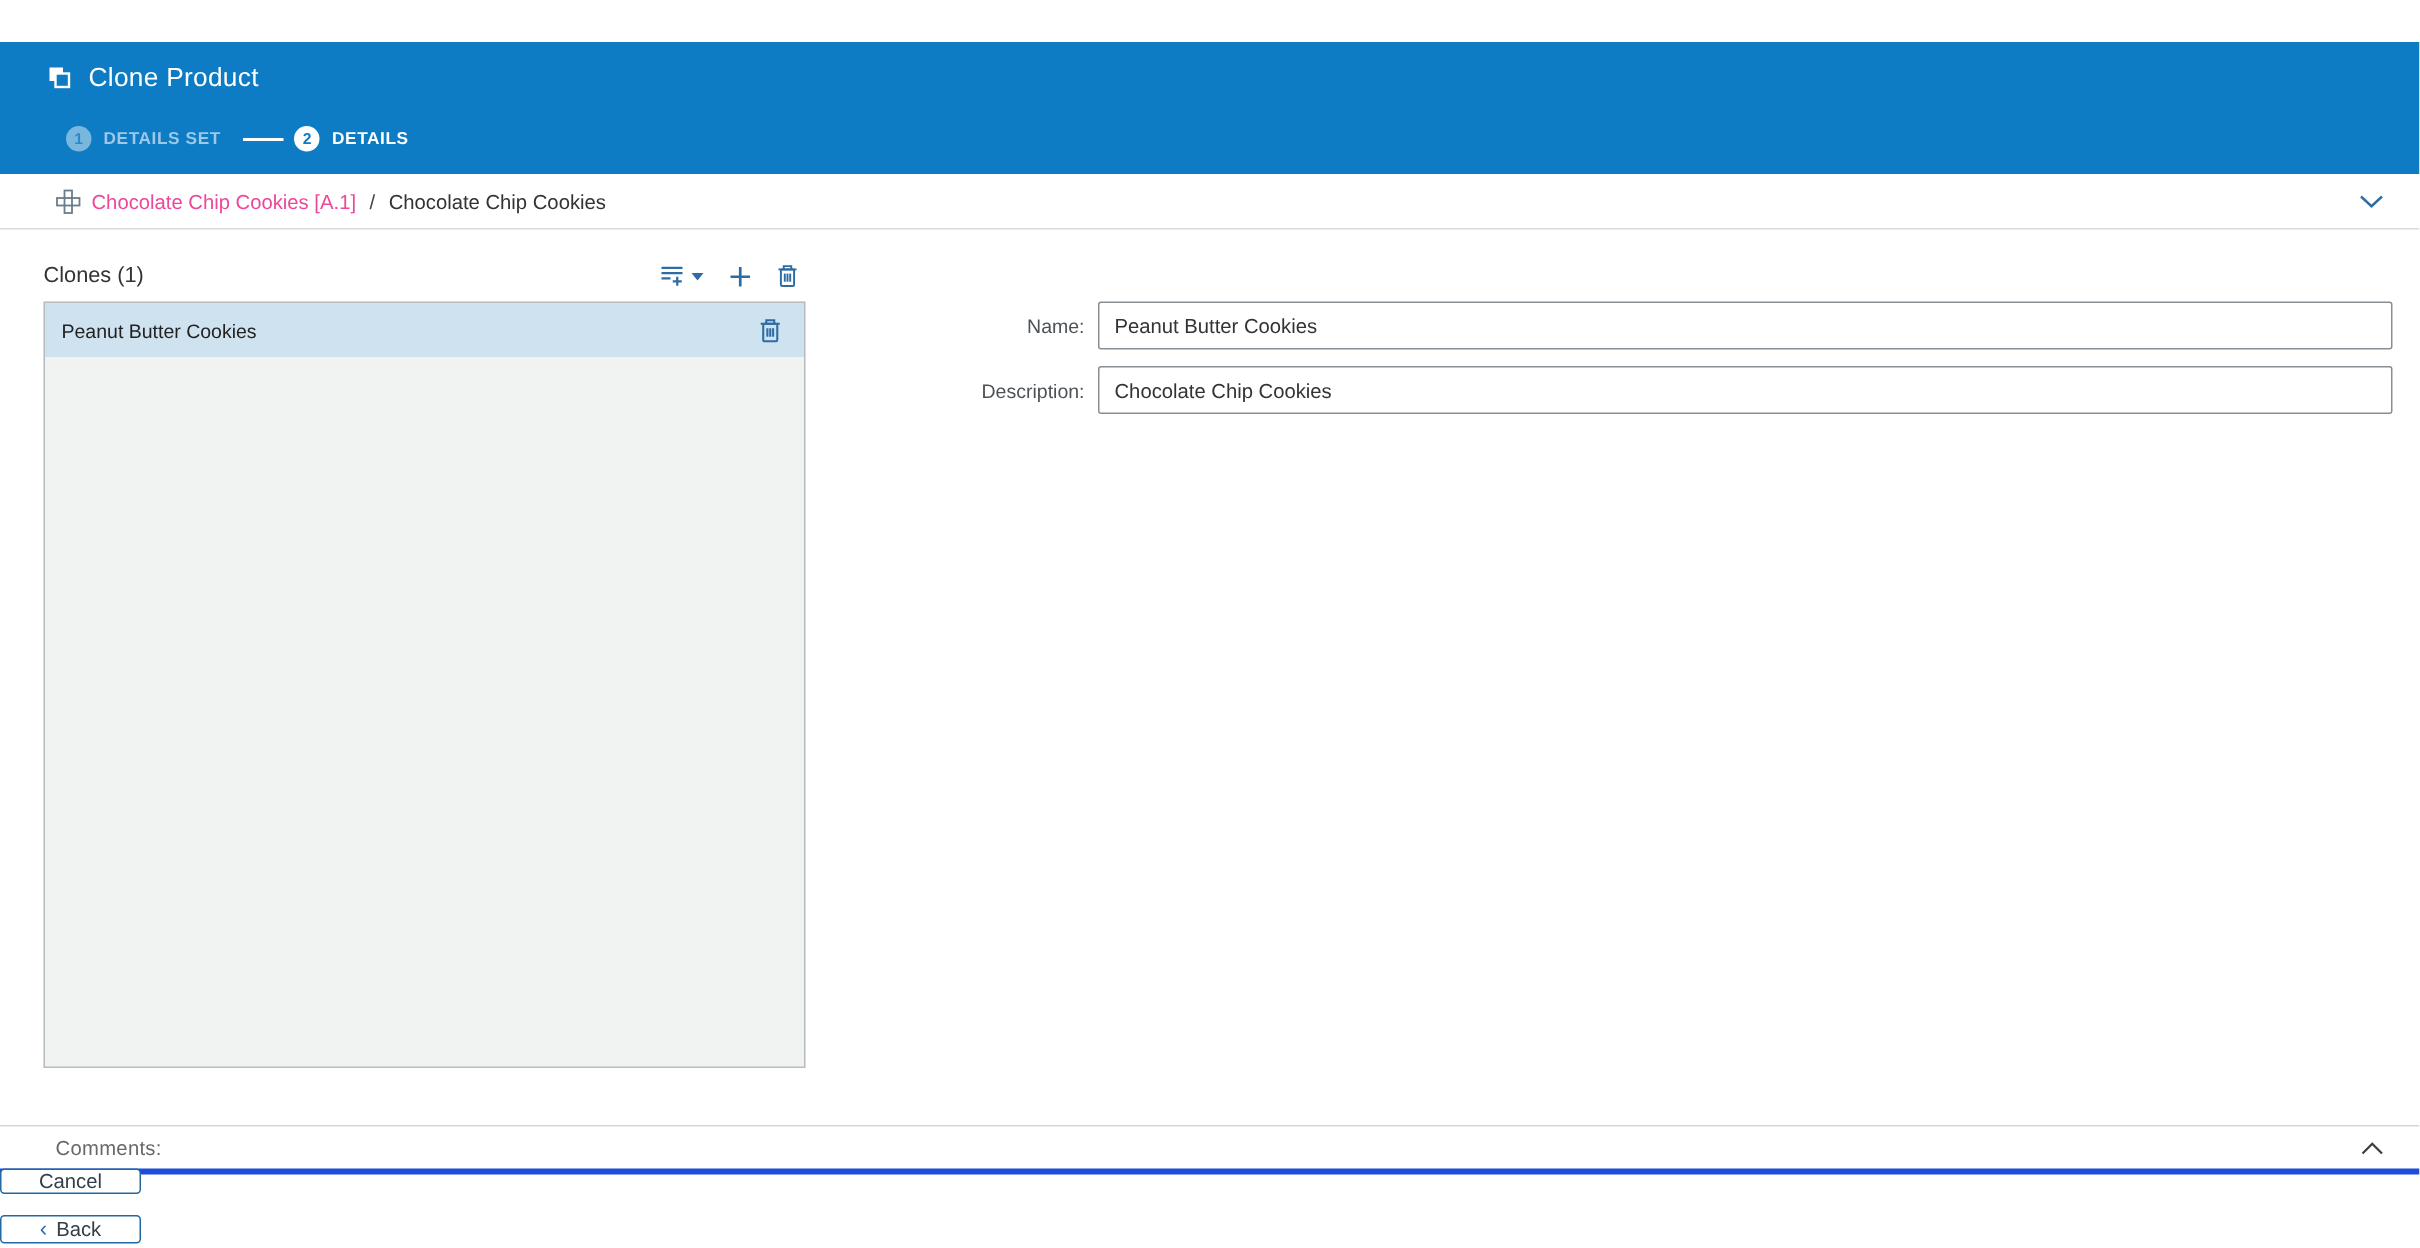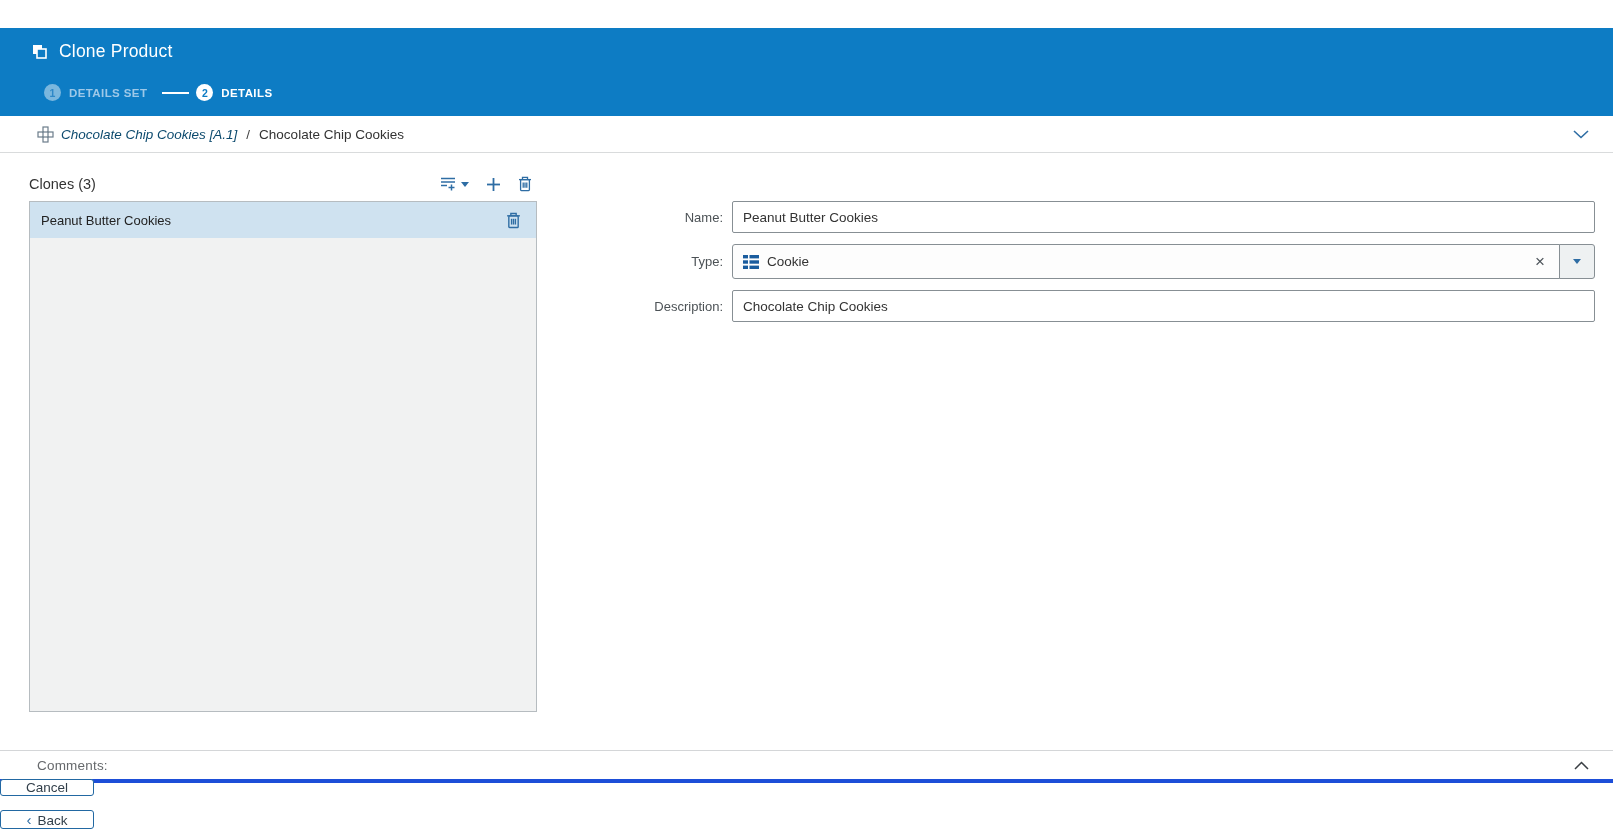--- a/index.html
+++ b/index.html
@@ -15,21 +15,21 @@
   .step-circle { width:17px; height:17px; border-radius:50%; display:flex; align-items:center; justify-content:center;
                  font-size:10.5px; font-weight:700; background:rgba(255,255,255,.45); color:#2e88c7; }
   .step-label { margin-left:8px; font-size:11.5px; font-weight:700; letter-spacing:.4px; color:#9dc8e8; }
   .step.active .step-circle { background:#fff; color:#0d7cc4; }
   .step.active .step-label { color:#fff; }
   .step-line { width:27px; height:2px; background:#fff; margin:0 7px 0 15px; }
 
   
   .crumb { position:absolute; left:0; top:88px; right:0; height:37px; background:#fff;
            border-bottom:1px solid #d9dbdc; display:flex; align-items:center; padding:0 22px 0 37px; }
-  .crumb-link { color:#0c4a6e; font-size:13.5px; margin-left:7px; cursor:pointer;font-style:italic; }
+  .crumb-link { color:#ec4899; font-size:13.5px; margin-left:7px; cursor:pointer; }
   .crumb-sep { color:#444; font-size:13.5px; margin:0 9px; }
   .crumb-cur { color:#333; font-size:13.5px; }
   .crumb-spacer { flex:1; }
   .icon-btn { background:none; border:none; cursor:pointer; display:flex; align-items:center; padding:2px; }
 
   
   .panel { position:absolute; left:29px; top:144px; width:508px; }
   .panel-head { display:flex; align-items:center; justify-content:space-between; height:24px; margin-bottom:5px; }
   .panel-title { font-size:14.5px; color:#333; }
   .panel-tools { display:flex; align-items:center; gap:15px; padding-right:4px; }
@@ -120,21 +120,21 @@
       <span style="display:flex;">
         <svg width="16" height="9" viewBox="0 0 16 9" fill="none" stroke="#2e6da4" stroke-width="1.6">
           <polyline points="1,1 8,7.5 15,1"></polyline>
         </svg>
       </span>
     </button>
   </div>
 
   <div class="panel">
     <div class="panel-head">
-      <span class="panel-title">Clones (3)</span>
+      <span class="panel-title">Clones (1)</span>
       <span class="panel-tools">
         <button class="tool-btn">
           <span style="display:flex;">
             <svg width="17" height="16" viewBox="0 0 17 16" fill="none" stroke="#2e6da4" stroke-width="1.5">
               <path d="M1 2.5h14"></path>
               <path d="M1 6h14"></path>
               <path d="M1 9.5h6"></path>
               <path d="M11.5 8.5v6"></path>
               <path d="M8.5 11.5h6"></path>
             </svg>
@@ -179,44 +179,20 @@
           </span>
         </button>
       </div>
     </div>
   </div>
 
   <div class="form">
     <div class="frow">
       <span class="flabel">Name:</span>
       <input class="tinput" type="text" value="Peanut Butter Cookies" style="">
-    </div>
-    <div class="frow">
-      <span class="flabel">Type:</span>
-      <div class="type-wrap">
-        <div class="type-box">
-          <span style="display:flex;">
-            <svg width="16" height="14" viewBox="0 0 16 14" fill="#1a5c9e">
-              <rect x="0" y="0" width="5" height="3.4"></rect>
-                <rect x="6.5" y="0" width="9.5" height="3.4"></rect>
-              <rect x="0" y="5.3" width="5" height="3.4"></rect>
-                <rect x="6.5" y="5.3" width="9.5" height="3.4"></rect>
-              <rect x="0" y="10.6" width="5" height="3.4"></rect>
-                <rect x="6.5" y="10.6" width="9.5" height="3.4"></rect>
-            </svg>
-          </span>
-          <span class="type-text">Cookie</span>
-          <button class="type-clear">
-            <span>×</span>
-          </button>
-        </div>
-        <button class="type-dd">
-          <span class="caret-down"></span>
-        </button>
-      </div>
     </div>
     <div class="frow">
       <span class="flabel">Description:</span>
       <input class="tinput" type="text" value="Chocolate Chip Cookies" style="">
     </div>
   </div>
 
   <div class="comments">
     <span class="comments-label">Comments:</span>
     <span class="comments-spacer"></span>

